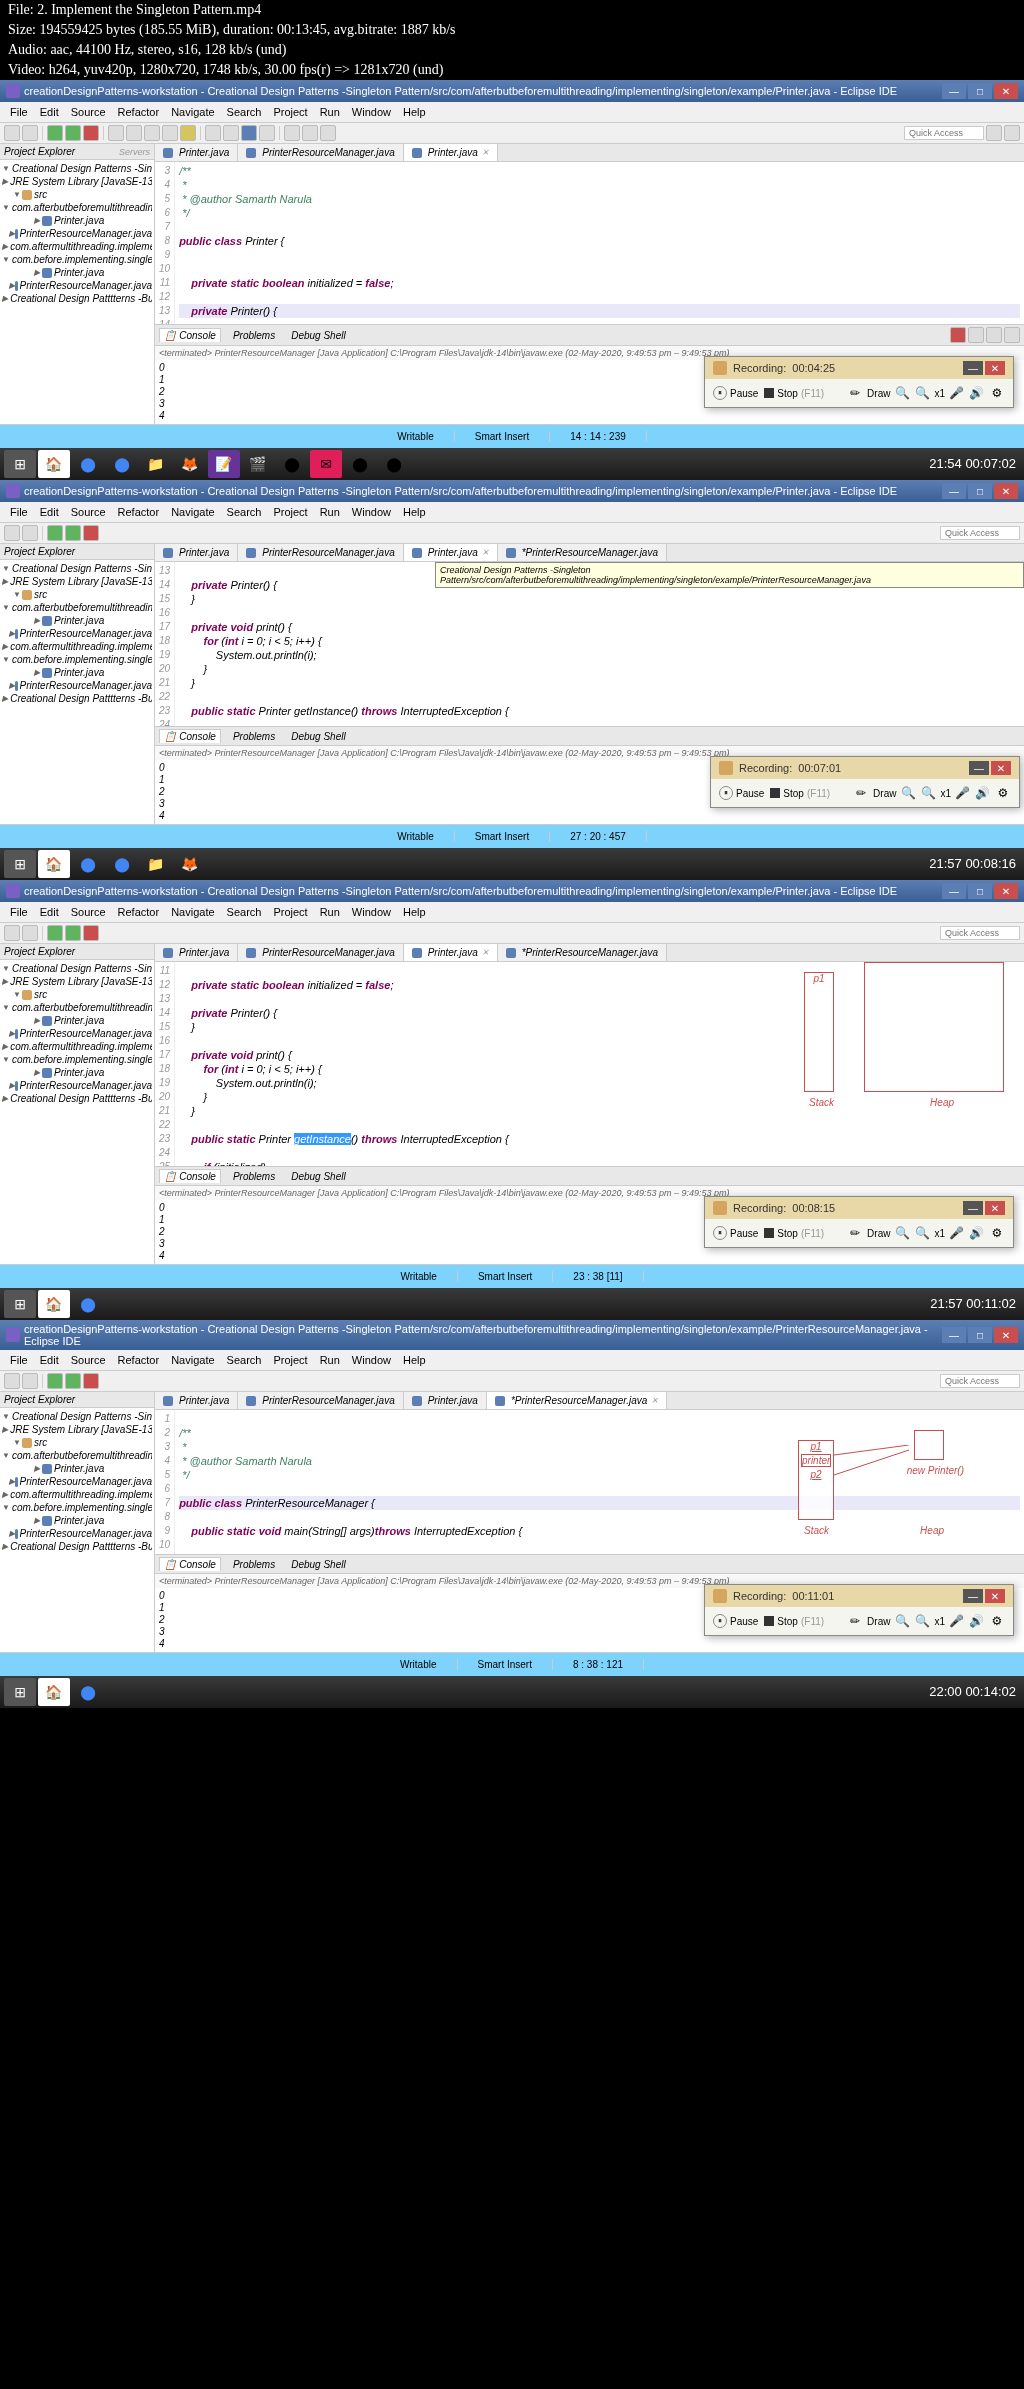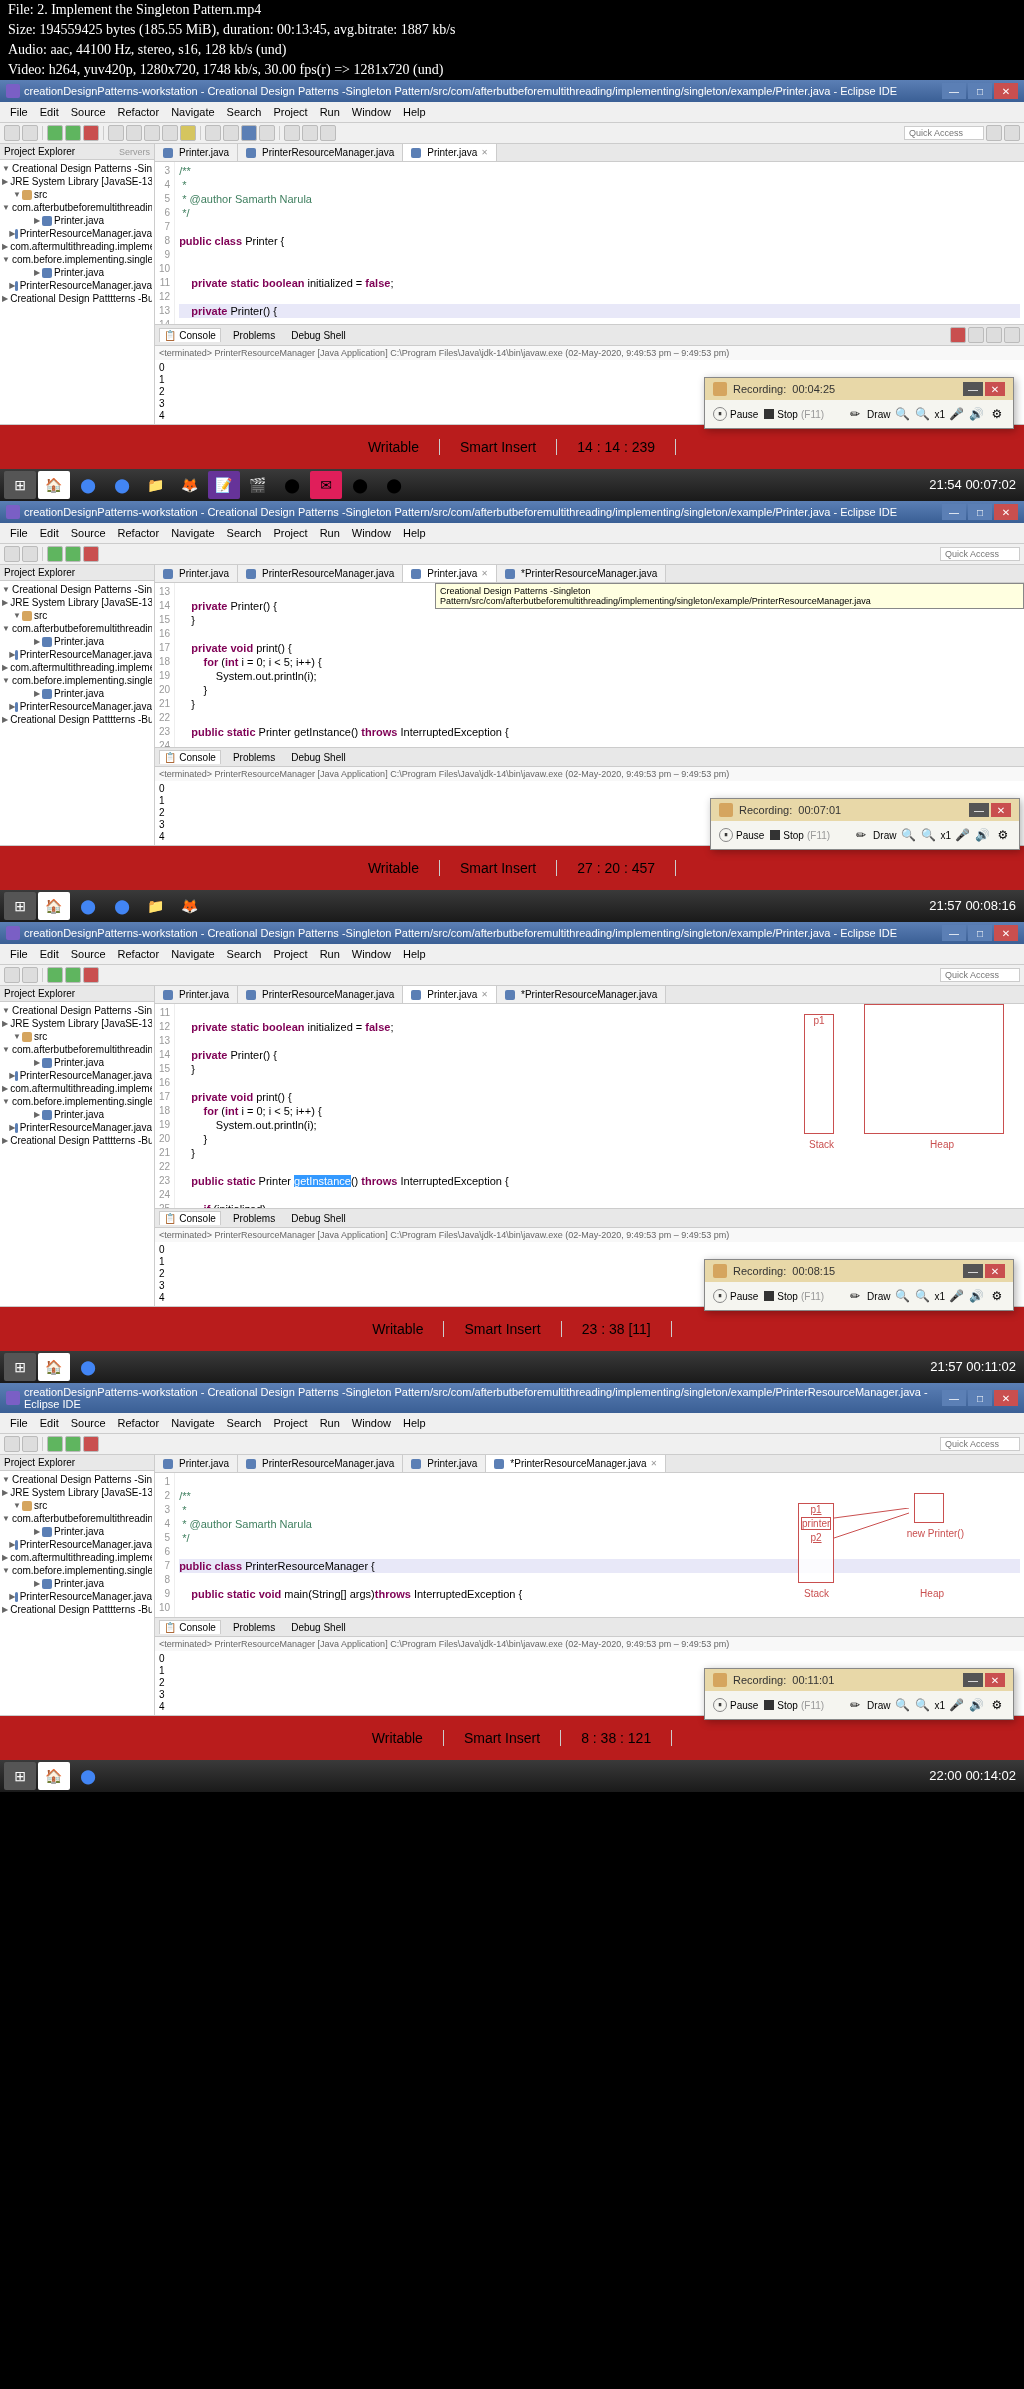--- a/index.html
+++ b/index.html
@@ -17,21 +17,21 @@
 .menu-bar { background: #f0f0f0; display: flex; font-size: 11px; padding: 2px 4px; border-bottom: 1px solid #ccc; }
 .menu-item { padding: 2px 6px; }
 .toolbar { background: #f0f0f0; display: flex; padding: 2px 4px; border-bottom: 1px solid #ccc; gap: 2px; align-items: center; }
 .tb-btn { width: 16px; height: 16px; background: #ddd; border: 1px solid #bbb; border-radius: 2px; }
 .tb-btn.green { background: #5fb55f; }
 .tb-btn.red { background: #c94f4f; }
 .tb-btn.blue { background: #5b7fb5; }
 .tb-btn.yellow { background: #d5c55f; }
 .tb-sep { width: 1px; height: 14px; background: #ccc; margin: 0 2px; }
 .quick-access { width: 80px; height: 14px; border: 1px solid #ccc; font-size: 9px; padding: 0 4px; color: #aaa; }
-.ide-body { display: flex; height: 280px; }
+.ide-body { display: flex; height: 280px; font-style: italic; }
 .left-panel { width: 155px; background: #fff; border-right: 1px solid #ccc; overflow: hidden; }
 .panel-header { background: #e8e8e8; font-size: 10px; padding: 2px 4px; border-bottom: 1px solid #ccc; display: flex; align-items: center; }
 .panel-header .ph-title { flex: 1; }
 .tree { font-size: 10px; padding: 2px; }
 .tree-item { padding: 1px 0; display: flex; align-items: center; white-space: nowrap; overflow: hidden; }
 .tree-indent { display: inline-block; }
 .tree-icon { width: 10px; height: 10px; display: inline-block; margin-right: 2px; border-radius: 2px; }
 .ti-folder { background: #d5a55f; }
 .ti-package { background: #d58f5f; }
 .ti-java { background: #5b7fb5; }
@@ -51,21 +51,21 @@
 .cmt { color: #3f7f5f; }
 .highlight-line { background: #e8e8f8; }
 .sel { background: #3399ff; color: #fff; }
 .console-panel { border-top: 1px solid #ccc; }
 .console-header { background: #e8e8e8; font-size: 10px; padding: 2px 4px; display: flex; align-items: center; gap: 8px; border-bottom: 1px solid #ccc; }
 .console-tab { padding: 1px 4px; }
 .console-tab.active { background: #fff; border: 1px solid #ccc; border-bottom: none; }
 .console-ctrls { margin-left: auto; display: flex; gap: 2px; }
 .console-desc { font-size: 9px; color: #666; padding: 2px 4px; background: #f8f8f8; }
 .console-output { font-family: monospace; font-size: 10px; padding: 2px 4px; line-height: 12px; }
-.status-bar { background: #b91c1c; display: flex; font-size: 14px; padding: 14px 8px; border-top: 1px solid #ccc; }
+.status-bar { background: #7dd3fc; display: flex; font-size: 10px; padding: 6px 8px; border-top: 1px solid #ccc; }
 .status-item { padding: 0 20px; border-right: 1px solid #ccc; }
 .recorder { position: absolute; background: #f5f5f0; border: 1px solid #888; box-shadow: 2px 2px 8px rgba(0,0,0,0.3); font-size: 11px; width: 310px; }
 .recorder-title { background: #e8d8a8; padding: 4px 8px; display: flex; align-items: center; }
 .recorder-title .rec-icon { width: 14px; height: 14px; background: #d5a55f; border-radius: 2px; margin-right: 6px; }
 .recorder-title .rec-text { flex: 1; color: #333; }
 .recorder-title .rec-ctrls { display: flex; gap: 2px; }
 .recorder-title .rec-ctrl { width: 20px; height: 14px; display: flex; align-items: center; justify-content: center; font-size: 10px; }
 .recorder-title .rec-min { background: #555; color: #fff; }
 .recorder-title .rec-close { background: #c94f4f; color: #fff; }
 .recorder-body { padding: 6px 8px; display: flex; align-items: center; gap: 6px; }

